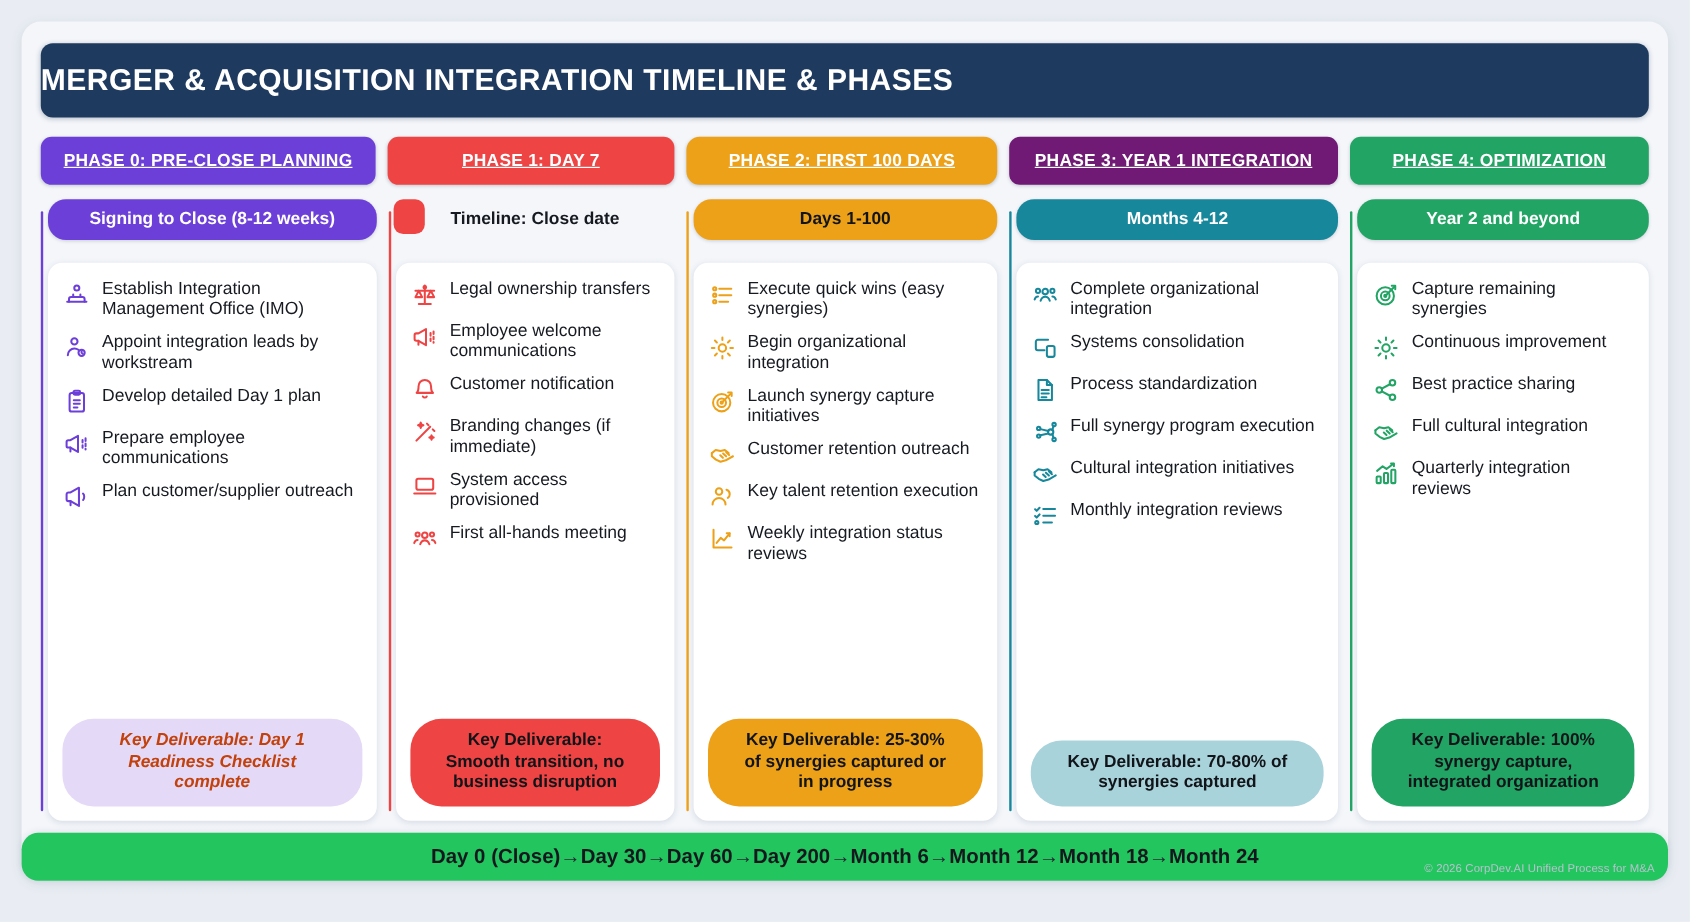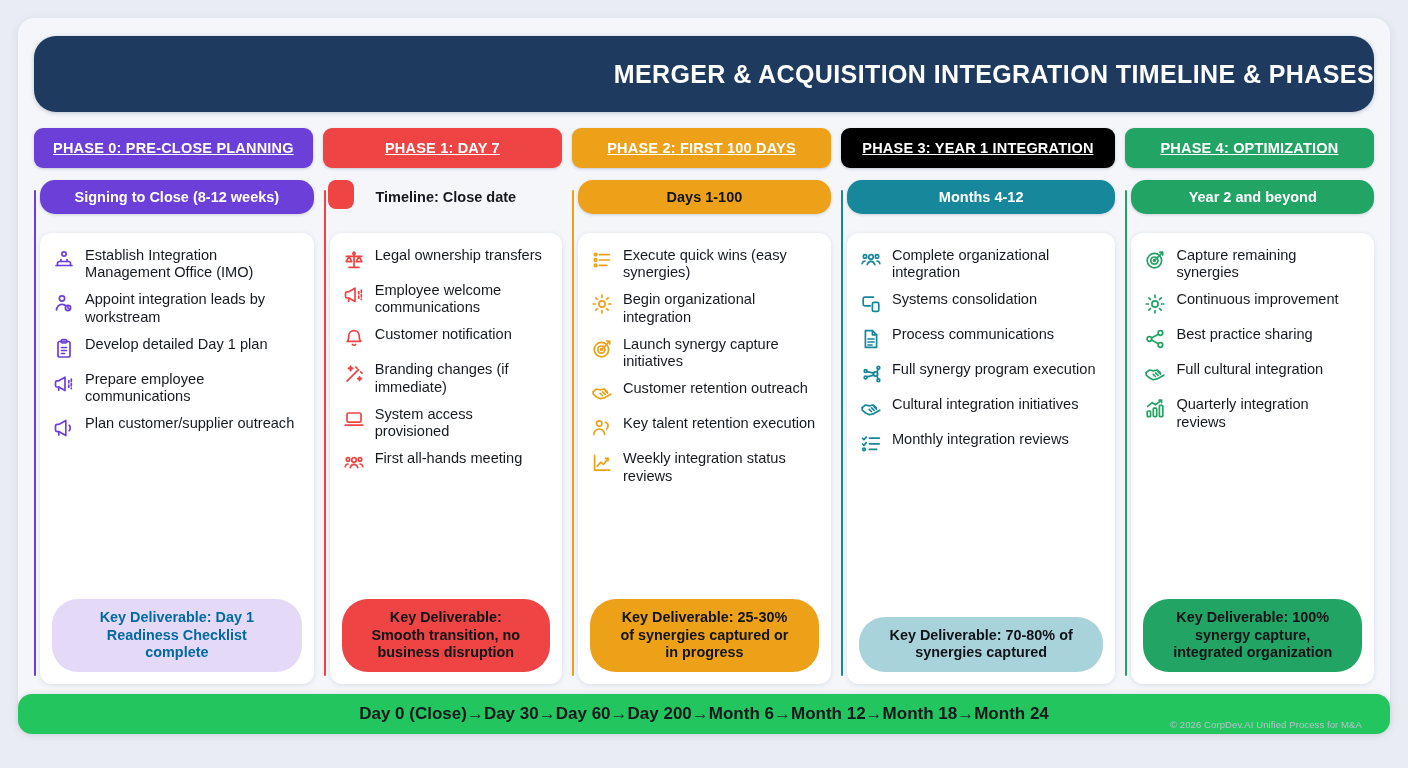--- a/index.html
+++ b/index.html
@@ -21,24 +21,24 @@
     width: 1372px; height: 716px;
     background: #f4f6fa;
     border-radius: 16px;
     box-shadow: 0 2px 10px rgba(40,60,90,.10);
     padding: 18px 16px 0 16px;
     display: flex; flex-direction: column;
   }
 
   
   .titlebar {
-    height: 76px;
+    height: 62px;
     background: #1e3a5f;
-    border-radius: 22px;
-    display: flex; align-items: center; justify-content: flex-end;
+    border-radius: 10px;
+    display: flex; align-items: center; justify-content: flex-start;
     flex: 0 0 auto;
     box-shadow: 0 1px 4px rgba(20,40,70,.25);
   }
   .titlebar .t {
     color: #ffffff;
     font-size: 25px;
     font-weight: bold;
     letter-spacing: .4px;
     text-align: center;
   }
@@ -143,21 +143,21 @@
     box-shadow: 0 -1px 5px rgba(40,60,90,.10);
     display: flex; align-items: center; justify-content: center;
     flex: 0 0 auto;
     padding: 0 22px;
   }
   .tl-label { font-size: 17px; font-weight: bold; color: #14181e; white-space: nowrap; }
   .tl-arrow { font-size: 17px; color: #222831; }
 
   .footer {
     position: absolute;
-    right: 28px; bottom: 4px;
+    right: 11px; bottom: 4px;
     font-size: 9.5px;
     color: #b9c2cf;
     letter-spacing: .1px;
   }
 </style>
 </head>
 <body>
 
 <div id="root">
   <div class="board">
@@ -166,24 +166,24 @@
       <div class="t">MERGER &amp; ACQUISITION INTEGRATION TIMELINE &amp; PHASES</div>
     </div>
 
     <div class="phaserow" id="phaserow">
         <div class="phasepill" style="background: rgb(109, 63, 217); flex: 1.08 1 0px;">
           <span>PHASE 0: PRE-CLOSE PLANNING</span>
         </div>
         <div class="phasepill" style="background: rgb(239, 68, 68); flex: 0.92 1 0px;">
           <span>PHASE 1: DAY 7</span>
         </div>
-        <div class="phasepill" style="background: rgb(237, 161, 25); flex: 1 1 0px;">
+        <div class="phasepill" style="background: rgb(237, 161, 25); flex: 1 1 0px; border-radius: 11px;">
           <span>PHASE 2: FIRST 100 DAYS</span>
         </div>
-        <div class="phasepill" style="background: #000000; flex: 1.06 1 0px;">
+        <div class="phasepill" style="background: #701a75; flex: 1.06 1 0px;">
           <span>PHASE 3: YEAR 1 INTEGRATION</span>
         </div>
         <div class="phasepill" style="background: rgb(34, 164, 100); flex: 0.96 1 0px;">
           <span>PHASE 4: OPTIMIZATION</span>
         </div>
       </div>
 
     <div class="cols" id="cols">
         <div class="col" style="flex: 1.08 1 0px;">
           <div class="railline" style="background: rgb(109, 63, 217);"></div>
@@ -238,21 +238,21 @@
                 <span class="ic">
                   <svg viewBox="0 0 24 24" aria-hidden="true">
                     <path d="M3.5 10v4c0 .9.7 1.6 1.6 1.6h1.7l7 4V4.4l-7 4H5.1C4.2 8.4 3.5 9.1 3.5 10z" fill="none" stroke="#6d3fd9" stroke-width="1.7" stroke-linecap="round" stroke-linejoin="round"></path>
                     <path d="M6.8 15.6v3.4" fill="none" stroke="#6d3fd9" stroke-width="1.7" stroke-linecap="round" stroke-linejoin="round"></path>
                     <path d="M17.2 9.3c1.3.9 1.3 4.5 0 5.4" fill="none" stroke="#6d3fd9" stroke-width="1.7" stroke-linecap="round" stroke-linejoin="round"></path>
                   </svg>
                 </span>
                 <span class="itxt">Plan customer/supplier outreach</span>
               </div>
             </div>
-            <div class="deliv" style="background: rgb(228, 218, 247); color: #0369a1;">Key Deliverable: Day 1 Readiness Checklist complete</div>
+            <div class="deliv" style="background: rgb(228, 218, 247); color: #c2410c; font-style: italic;">Key Deliverable: Day 1 Readiness Checklist complete</div>
           </div>
         </div>
         <div class="col" style="flex: 0.92 1 0px;">
           <div class="railline" style="background: rgb(239, 68, 68);"></div>
           <div class="subpill plain" style="color: rgb(22, 26, 32);">
             <div class="stub" style="background: rgb(239, 68, 68);"></div>
             <span style="position: relative; z-index: 3;">Timeline: Close date</span>
           </div>
           <div class="card">
             <div class="items">
@@ -424,21 +424,21 @@
                 <span class="itxt">Systems consolidation</span>
               </div>
               <div class="item">
                 <span class="ic">
                   <svg viewBox="0 0 24 24" aria-hidden="true">
                     <path d="M6.4 3.6h7l4.2 4.2v12.6H6.4V3.6z" fill="none" stroke="#17879b" stroke-width="1.7" stroke-linecap="round" stroke-linejoin="round"></path>
                     <path d="M13.4 3.6v4.2h4.2" fill="none" stroke="#17879b" stroke-width="1.7" stroke-linecap="round" stroke-linejoin="round"></path>
                     <path d="M9 12h6M9 15h6M9 18h4" fill="none" stroke="#17879b" stroke-width="1.7" stroke-linecap="round" stroke-linejoin="round"></path>
                   </svg>
                 </span>
-                <span class="itxt">Process communications</span>
+                <span class="itxt">Process standardization</span>
               </div>
               <div class="item">
                 <span class="ic">
                   <svg viewBox="0 0 24 24" aria-hidden="true">
                     <circle cx="16.6" cy="12" r="2.2" fill="none" stroke="#17879b" stroke-width="1.7" stroke-linecap="round" stroke-linejoin="round"></circle>
                     <circle cx="6.6" cy="9" r="1.4" fill="none" stroke="#17879b" stroke-width="1.7" stroke-linecap="round" stroke-linejoin="round"></circle>
                     <circle cx="6.6" cy="15.4" r="1.4" fill="none" stroke="#17879b" stroke-width="1.7" stroke-linecap="round" stroke-linejoin="round"></circle>
                     <circle cx="19.4" cy="5.8" r="1.4" fill="none" stroke="#17879b" stroke-width="1.7" stroke-linecap="round" stroke-linejoin="round"></circle>
                     <circle cx="19.4" cy="18.2" r="1.4" fill="none" stroke="#17879b" stroke-width="1.7" stroke-linecap="round" stroke-linejoin="round"></circle>
                     <path d="m8 9.6 6.6 1.6M8 14.8l6.6-1.6M17.9 10.4l1-3.2M17.9 13.6l1 3.2" fill="none" stroke="#17879b" stroke-width="1.7" stroke-linecap="round" stroke-linejoin="round"></path>

